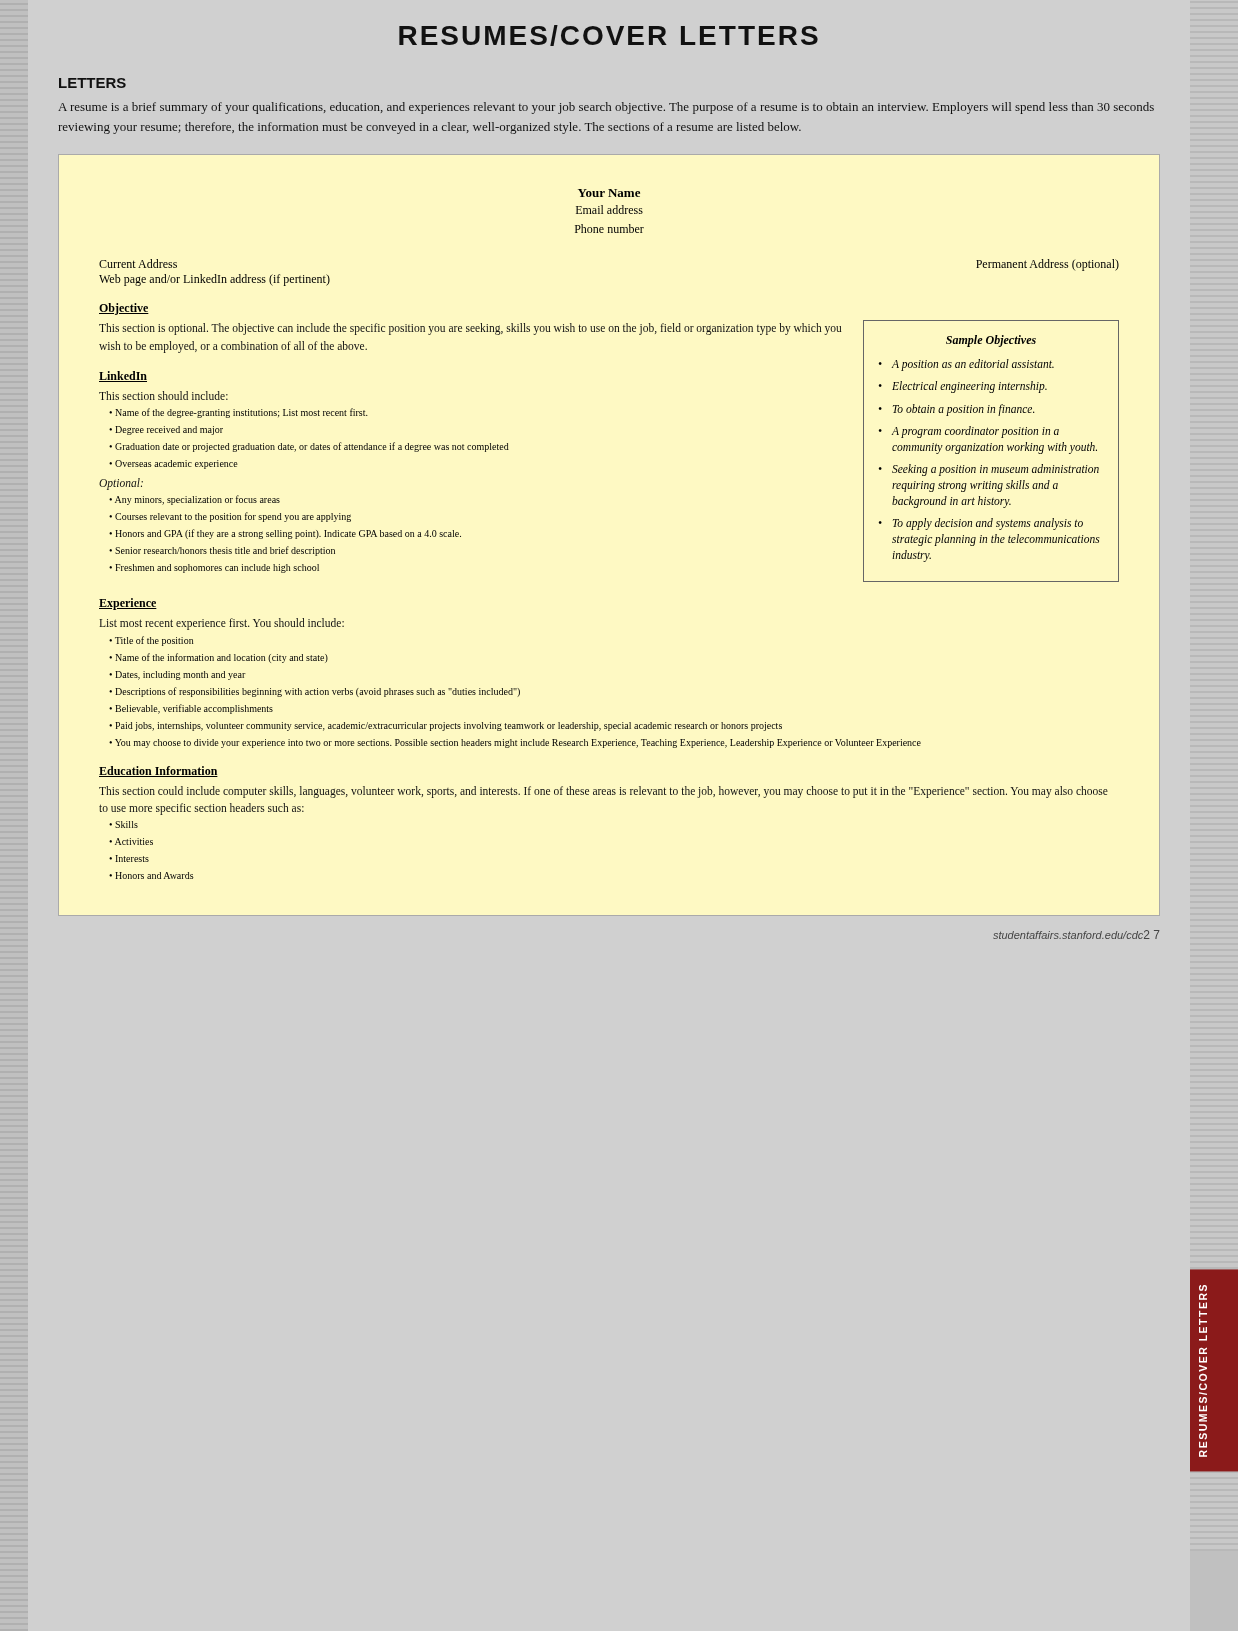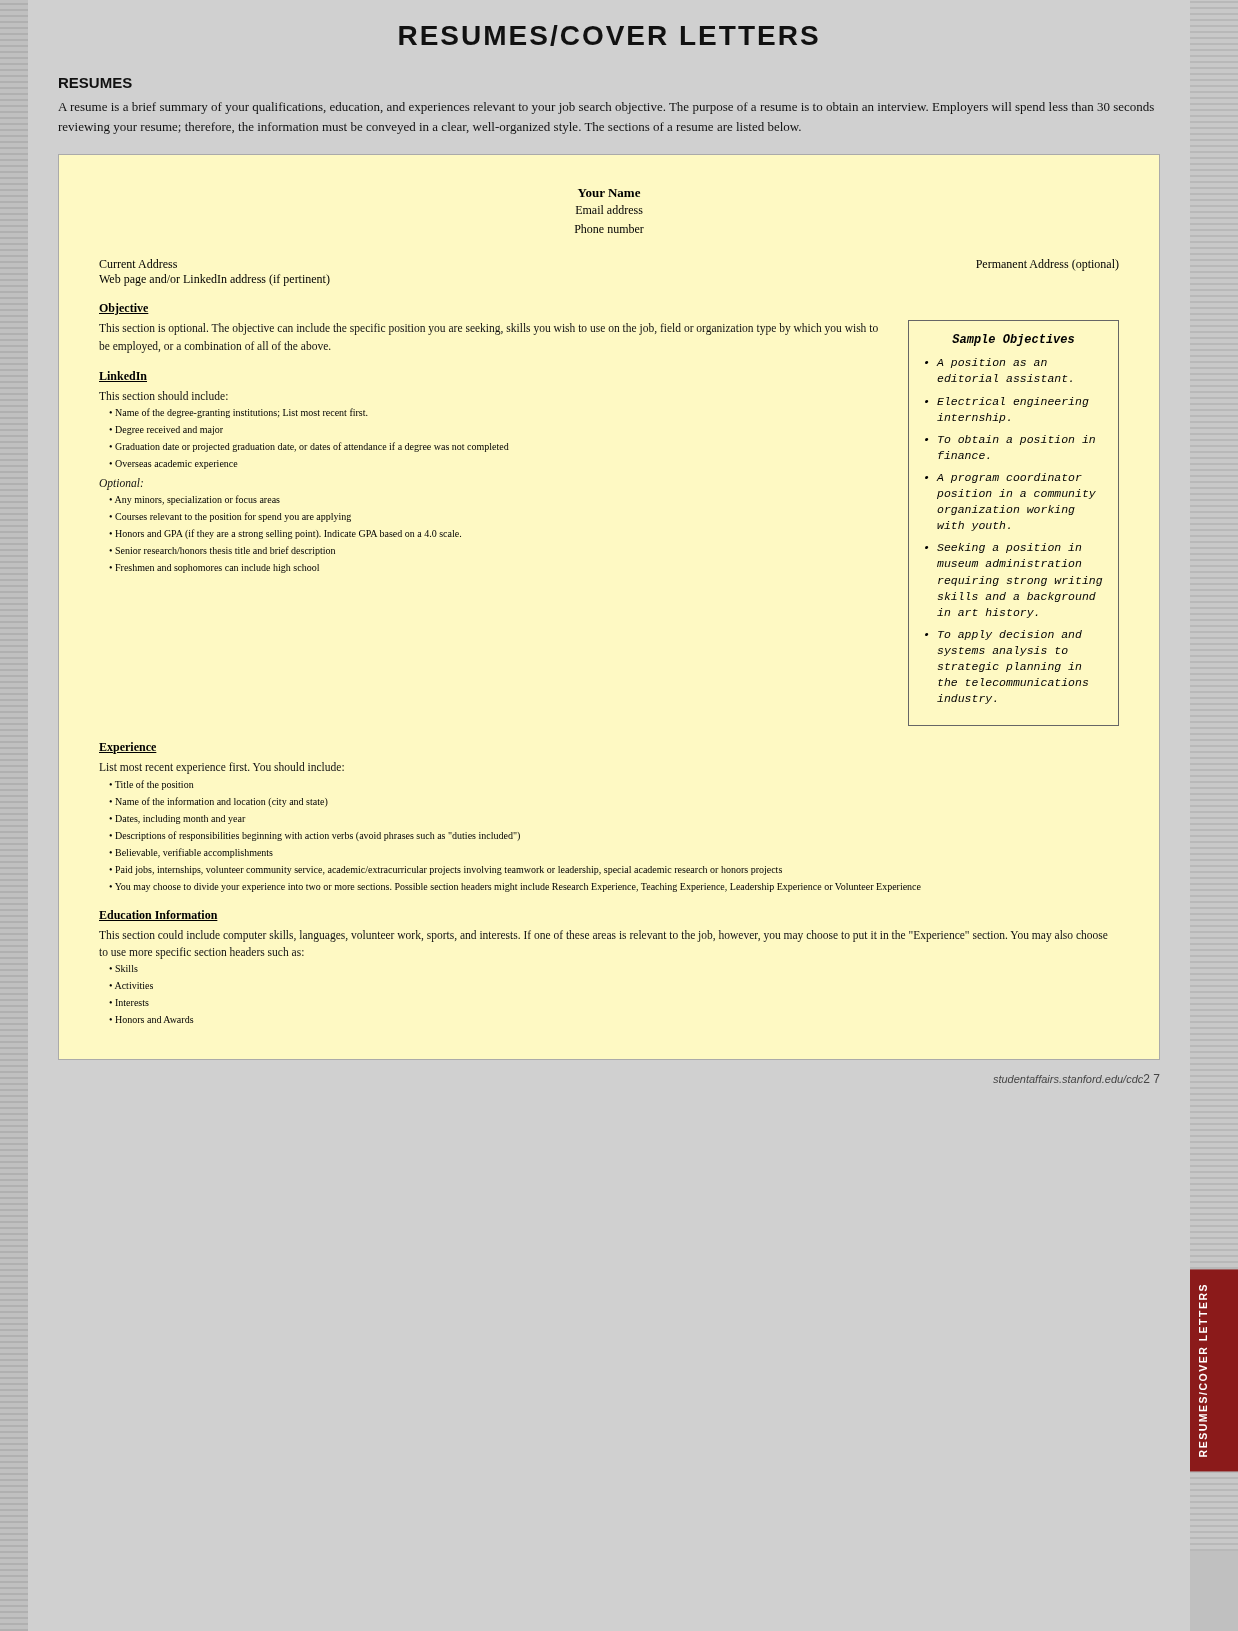--- a/index.html
+++ b/index.html
@@ -122,23 +122,22 @@
       display: flex;
       gap: 20px;
       align-items: flex-start;
     }
 
     .left-col {
       flex: 1;
     }
 
     .right-col {
-      width: 211px;
+      width: 256px;
       flex-shrink: 0;
-      font-family: Liberation Mono, monospace;
     }
 
     .sample-objectives-box {
       border: 1px solid #666;
       padding: 12px 14px;
       font-size: 11.5px;
     }
 
     .sample-objectives-box .box-title {
       font-style: italic;
@@ -246,21 +245,21 @@
   </style>
 </head>
 <body>
 
 <div class="left-border-pattern"></div>
 
 <div class="main-content">
 
   <h1 class="page-title">RESUMES/COVER LETTERS</h1>
 
-  <div class="section-heading">RESUMES</div>
+  <div class="section-heading">LETTERS</div>
 
   <p class="intro-text">A resume is a brief summary of your qualifications, education, and experiences relevant to your job search objective. The purpose of a resume is to obtain an interview. Employers will spend less than 30 seconds reviewing your resume; therefore, the information must be conveyed in a clear, well-organized style. The sections of a resume are listed below.</p>
 
   <div class="document-frame">
 
     <div class="resume-header">
       <div class="your-name">Your Name</div>
       <div class="contact-info">Email address</div>
       <div class="contact-info">Phone number</div>
     </div>

